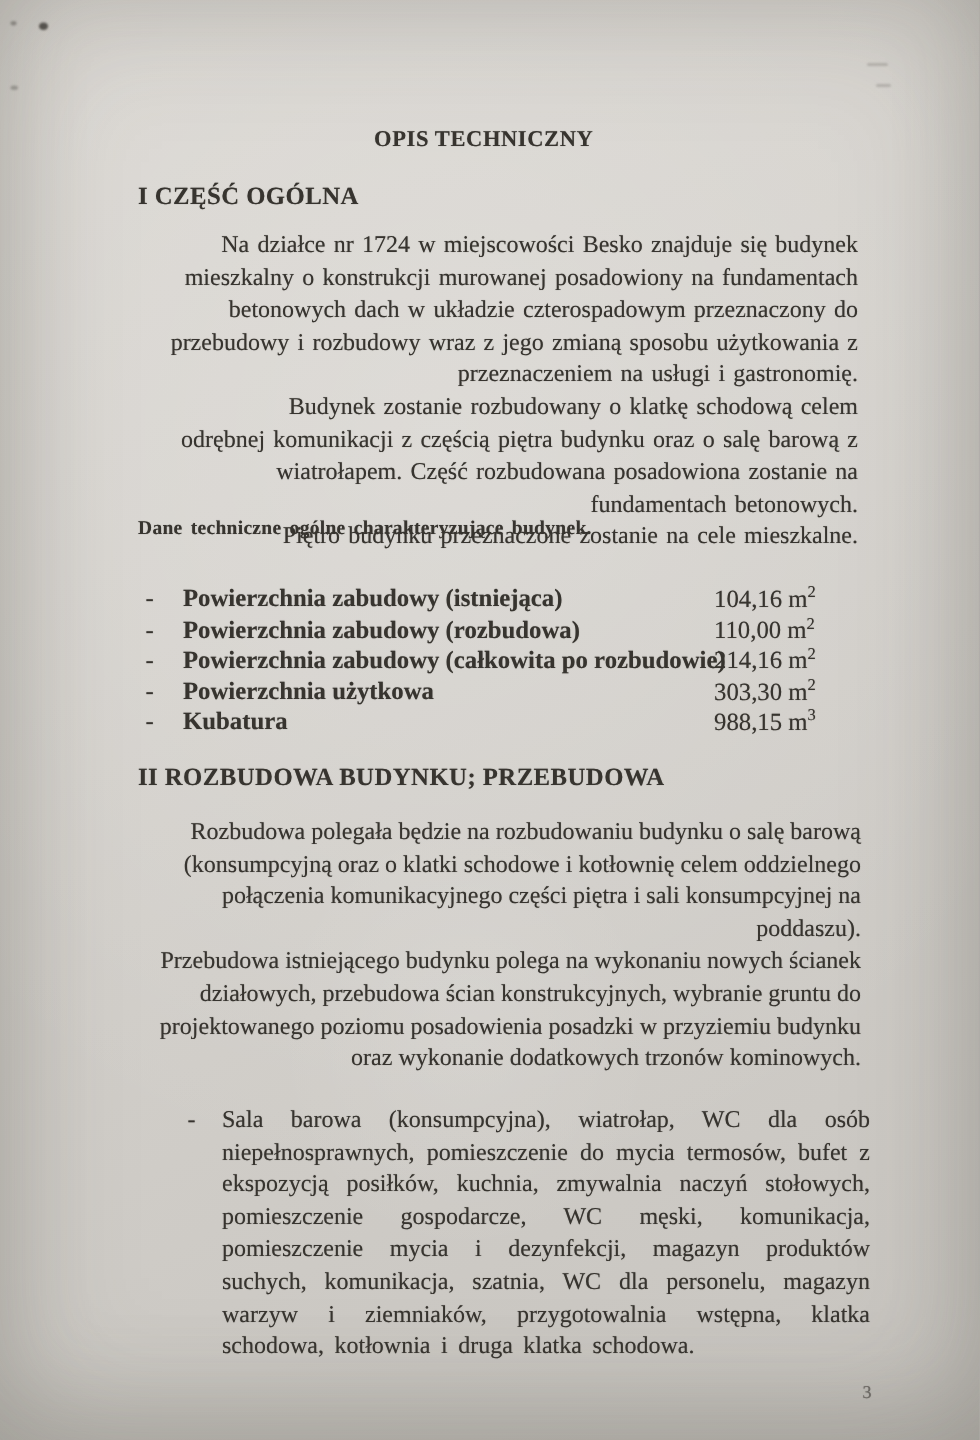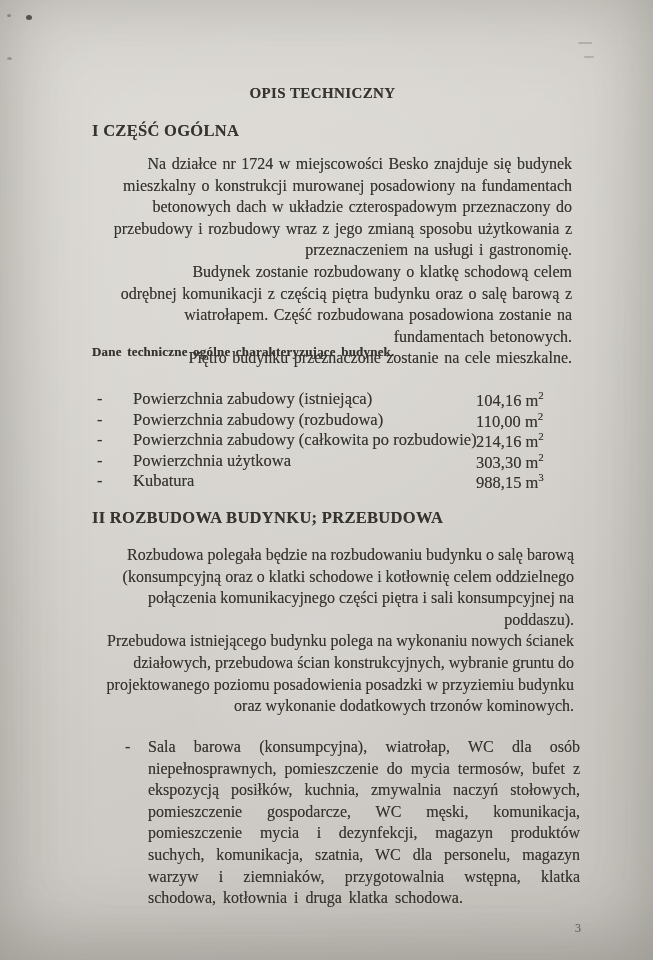--- a/index.html
+++ b/index.html
@@ -65,21 +65,21 @@
     top: 389px; left: 92px;
     width: 480px;
     font-size: 16.5px;
   }
   .tech-row {
     position: relative;
     height: 20.6px;
     white-space: nowrap;
   }
   .tech-dash  { position: absolute; left: 5px; }
-  .tech-label { position: absolute; left: 41px; }
+  .tech-label { position: absolute; left: 30px; font-weight: bold; }
   .tech-value { position: absolute; left: 384px; }
   .tech-value sup { font-size: 11px; }
 
   .sub-heading {
     position: absolute;
     top: 701px; left: 92px;
     font-weight: bold;
     font-size: 16px;
     letter-spacing: 0.2px;
   }

